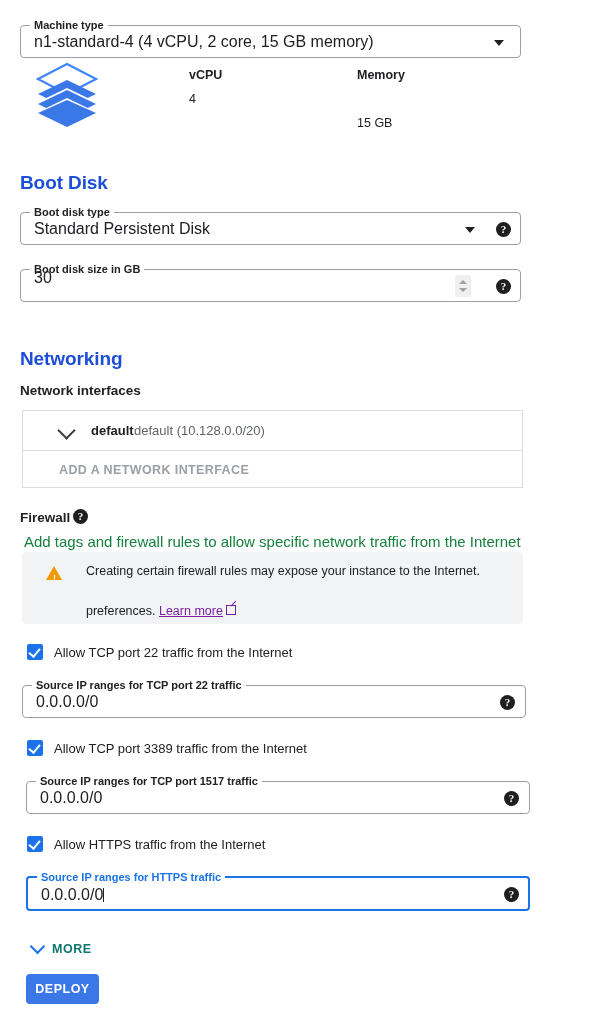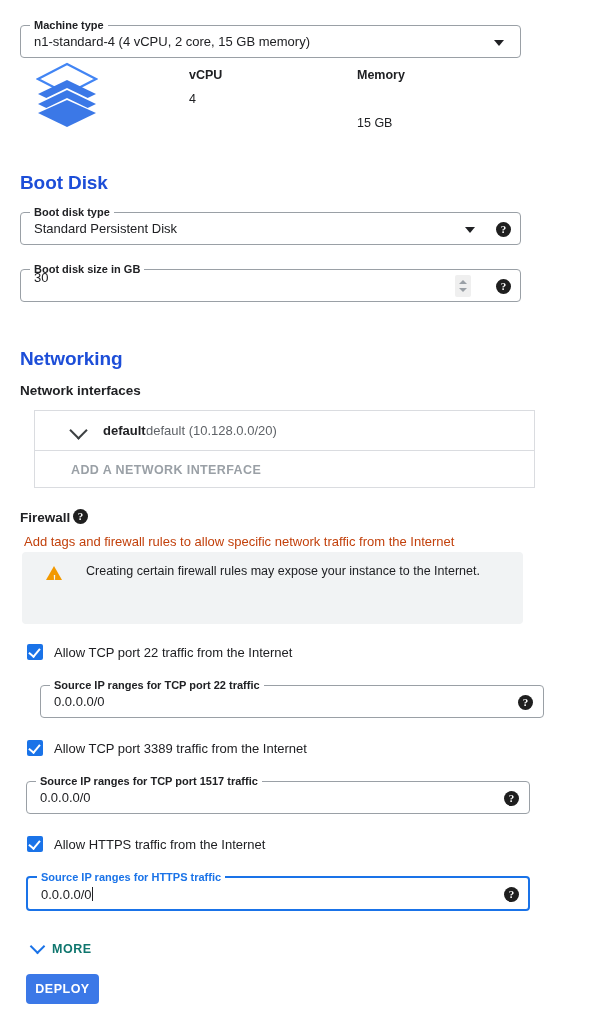--- a/index.html
+++ b/index.html
@@ -33,21 +33,21 @@
     padding: 0 4px;
     font-size: 11px;
     font-weight: bold;
     color: #202124;
     line-height: 12px;
     white-space: nowrap;
   }
   .field-value {
     position: absolute;
     left: 13px;
-    font-size: 13px;
+    font-size: 16px;
     color: #202124;
     line-height: 16px;
     white-space: nowrap;
   }
   .field.focused {
     border: 2px solid #1a73e8;
   }
   .field.focused .field-legend {
     color: #1a73e8;
     font-weight: bold;
@@ -117,22 +117,22 @@
   }
   .sub-heading {
     position: absolute;
     font-size: 13.5px;
     font-weight: bold;
     color: #202124;
     line-height: 16px;
   }
   .plain-text {
     position: absolute;
-    font-size: 13px;
-    color: #c2410c;
+    font-size: 15px;
+    color: #15803d;
     line-height: 16px;
     text-align: center;
   }
 
   
   .spec-label {
     position: absolute;
     font-size: 12.5px;
     font-weight: bold;
     color: #202124;
@@ -343,49 +343,52 @@
     <span class="spin-up"></span>
     <span class="spin-down"></span>
   </span>
   <span class="help-icon" style="left:475px; top:9px;">?</span>
 </div>
 
 <div class="section-heading" style="left:20px; top:348px;">Networking</div>
 
 <div class="sub-heading" style="left:20px; top:383px;">Network interfaces</div>
 
-<div class="ni-card" style="left:34px; top:410px; width:501px; height:78px;">
+<div class="ni-card" style="left:22px; top:410px; width:501px; height:78px;">
   <div class="ni-row" style="height:39px;">
     <span class="chevron" style="left:37px; top:13px;"></span>
     <span class="ni-name" style="left:68px; top:12px;">default</span>
     <span class="ni-sub" style="left:111px; top:12px;">default (10.128.0.0/20)</span>
   </div>
   <div class="ni-divider" style="top:39px;"></div>
   <div class="ni-row" style="height:38px;">
     <span class="add-ni" style="left:36px; top:12px;">ADD A NETWORK INTERFACE</span>
   </div>
 </div>
 
 <div class="sub-heading" style="left:20px; top:510px;">Firewall</div>
 <span class="help-icon" style="left:73px; top:509px;">?</span>
 
 <div class="plain-text" style="left:24px; top:534px;">Add tags and firewall rules to allow specific network traffic from the Internet</div>
 
 <div class="warn-box" style="left:22px; top:552px; width:501px; height:72px;">
   <span class="warn-triangle" style="left:24px; top:14px;"></span>
   <span class="warn-bang" style="left:31px; top:22px;">!</span>
   <div class="warn-text" style="left:64px; top:9px;">Creating certain firewall rules may expose your instance to the Internet.</div>
+  <div class="warn-text" style="left:64px; top:49px;">
+    <span>preferences. </span><span class="learn-more">Learn more</span><span class="ext-link"></span>
+  </div>
 </div>
 
 <span class="cb-box" style="left:27px; top:644px;">
   <span class="cb-check"></span>
 </span>
 <span class="cb-label" style="left:54px; top:645px;">Allow TCP port 22 traffic from the Internet</span>
 
-<div class="field" style="left:40px; top:685px; width:504px; height:33px;">
+<div class="field" style="left:22px; top:685px; width:504px; height:33px;">
   <span class="field-legend">Source IP ranges for TCP port 22 traffic</span>
   <span class="field-value" style="top:8px;">0.0.0.0/0</span>
   <span class="help-icon" style="left:477px; top:9px;">?</span>
 </div>
 
 <span class="cb-box" style="left:27px; top:740px;">
   <span class="cb-check"></span>
 </span>
 <span class="cb-label" style="left:54px; top:741px;">Allow TCP port 3389 traffic from the Internet</span>
 

